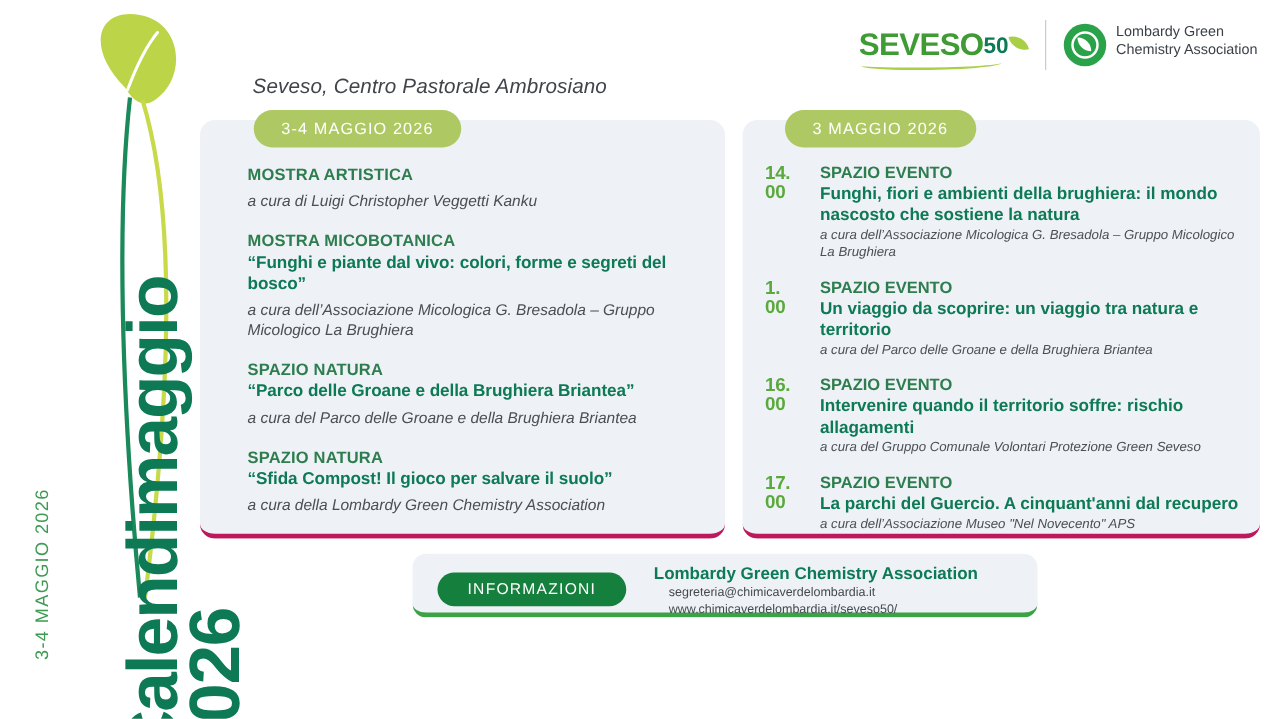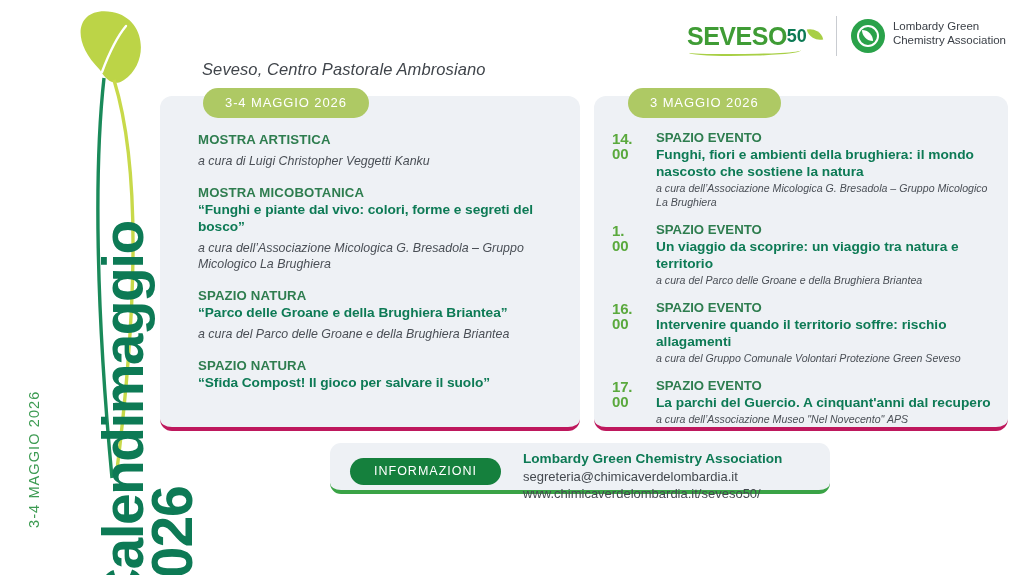--- a/index.html
+++ b/index.html
@@ -116,21 +116,21 @@
     position: absolute; left: 330px; top: 443px; width: 500px; height: 51px;
     background: #eef1f5; border-radius: 11px; border-bottom: 4px solid #3aa346;
   }
   #info-pill {
     position: absolute; left: 350px; top: 458px;
     background: #15803d; color: #fff; border-radius: 14px;
     font-size: 12.5px; letter-spacing: 1px; padding: 6px 24px 7px 24px;
   }
   .info-txt { position: absolute; left: 523px; top: 450px; }
   .info-org { color: #0d7a55; font-weight: 700; font-size: 13.6px; line-height: 1.3; }
-  .info-line { color: #44494f; font-size: 13px; line-height: 1.32; }
+  .info-line { color: #44494f; font-size: 10px; line-height: 1.32; margin-left: 12px; }
 
   
   .footer { position: absolute; left: 0; top: 508px; width: 1024px; height: 67px; }
 </style>
 </head>
 <body>
 
 <div class="poster">
 
   <div class="left-brand">
@@ -184,20 +184,21 @@
             <div class="ev-by">a cura dell’Associazione Micologica G. Bresadola – Gruppo Micologico La Brughiera</div>
           </div>
           <div class="ev">
             <div class="ev-cat">SPAZIO NATURA</div>
             <div class="ev-title">“Parco delle Groane e della Brughiera Briantea”</div>
             <div class="ev-by">a cura del Parco delle Groane e della Brughiera Briantea</div>
           </div>
           <div class="ev">
             <div class="ev-cat">SPAZIO NATURA</div>
             <div class="ev-title">“Sfida Compost! Il gioco per salvare il suolo”</div>
+            <div class="ev-by">a cura della Lombardy Green Chemistry Association</div>
           </div>
         </div>
     </div>
   </div>
   <div class="pill" id="pill-left">3-4 MAGGIO 2026</div>
 
   <div class="panel" id="panel-right">
     <div class="panel-body">
       <div class="items" id="right-items">
           <div class="rev">

